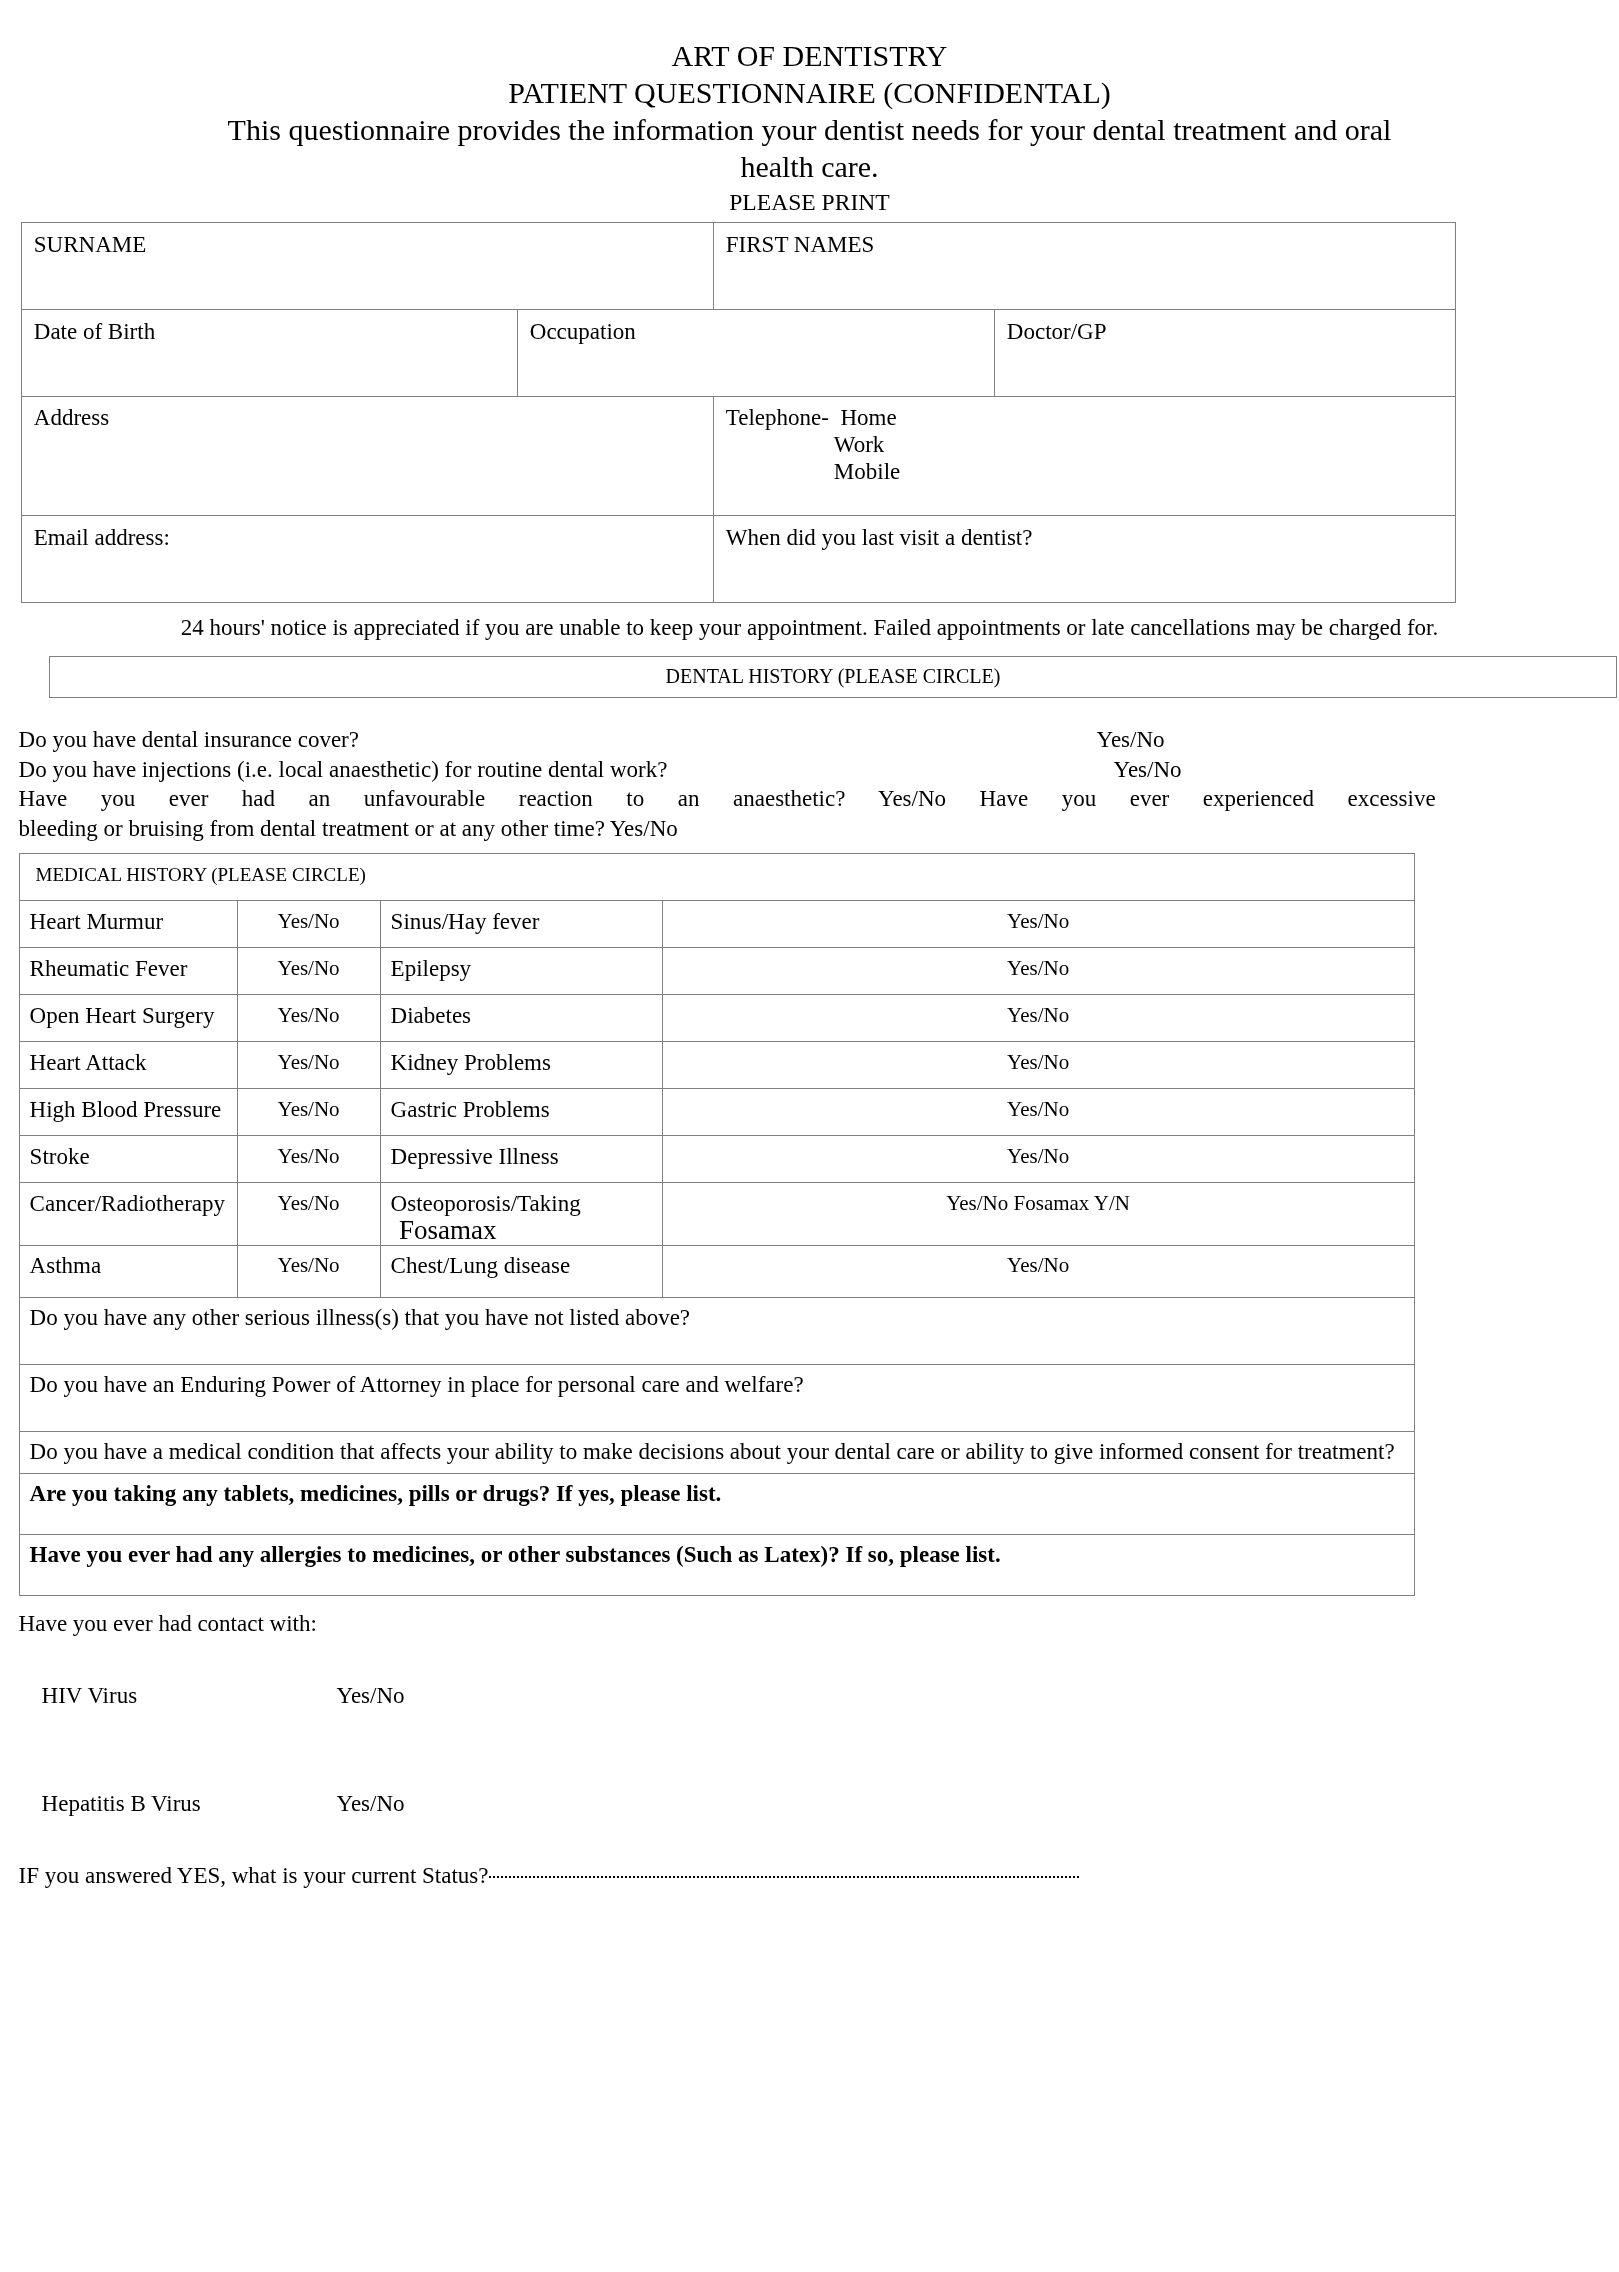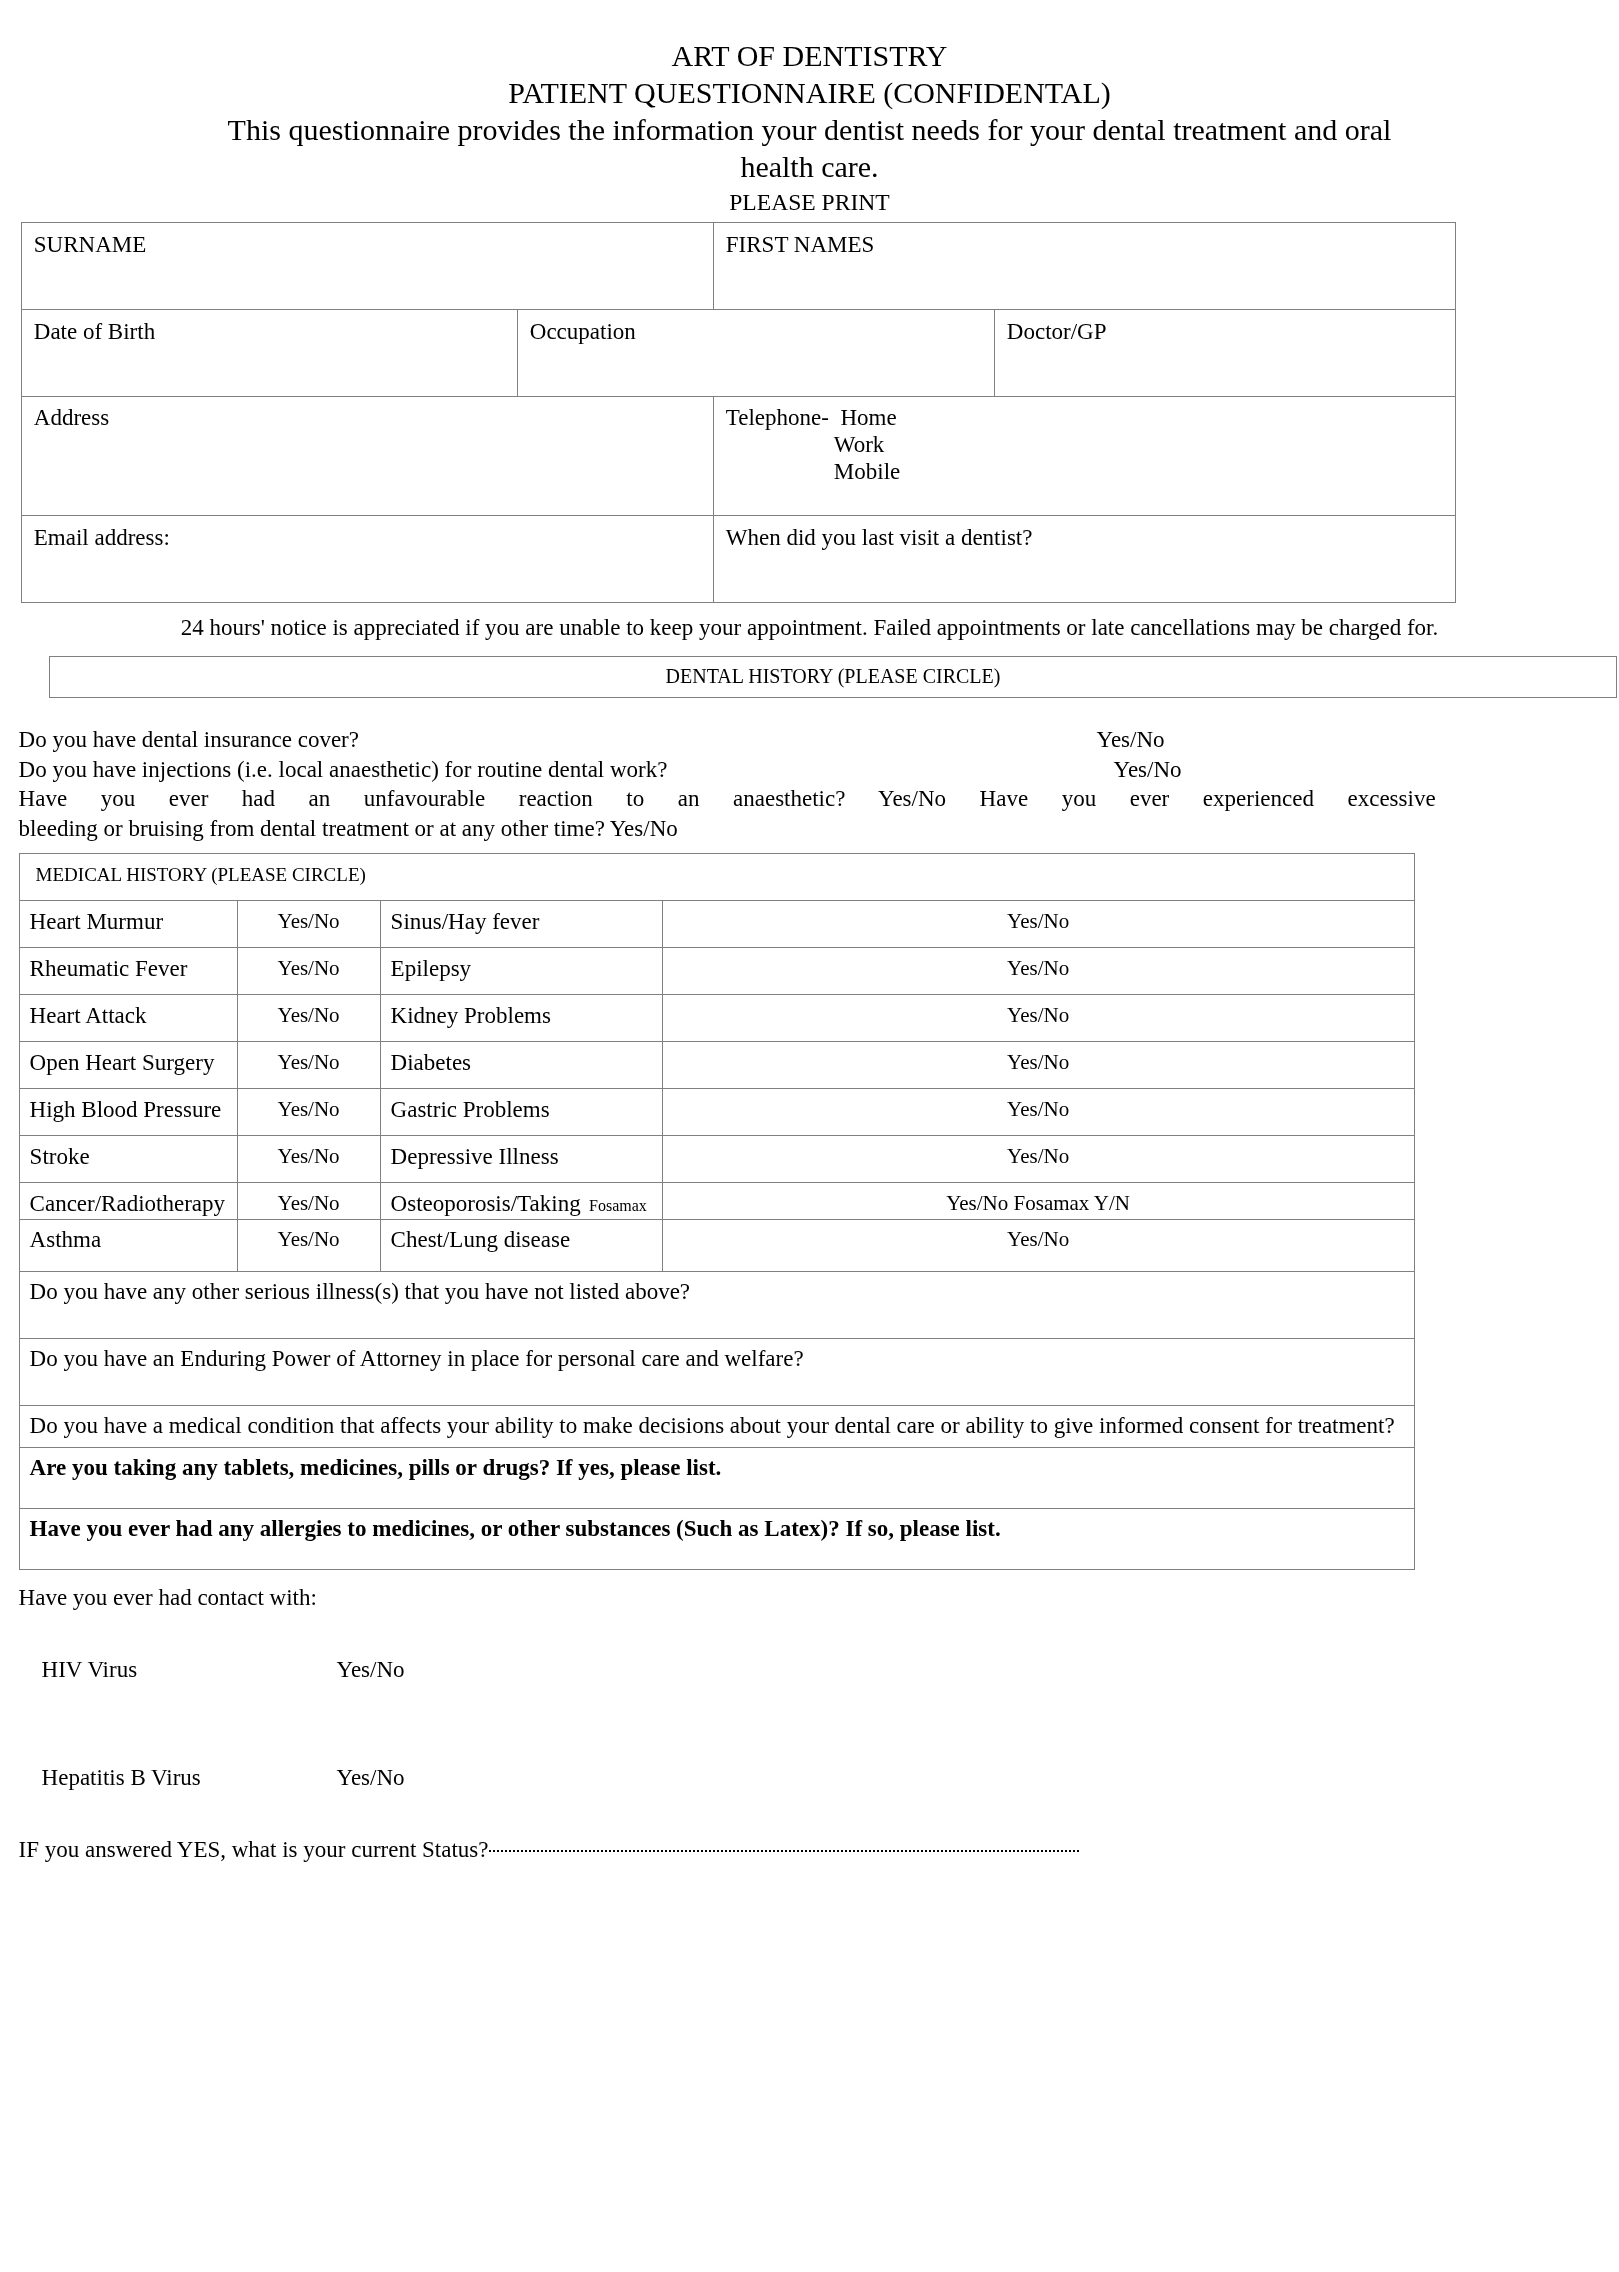--- a/index.html
+++ b/index.html
@@ -133,21 +133,21 @@
   }
   .r-std { height: 47px; }
   .r-short { height: 29px; }
   .r-ast { height: 52px; }
   .r-q { height: 67px; }
   .r-q2 { height: 42px; margin-left: 32px; }
   .r-q3 { height: 61px; font-weight: bold; }
   .fosamax-label {
     display: inline-block;
     padding-left: 8.4px;
-    font-size: 16px;
+    font-size: 27px;
   }
 
   
   #contact-section {
     margin-left: 18.6px;
     margin-top: 10px;
     font-size: 23px;
     line-height: 36px;
   }
   #contact-section .vrow { white-space: pre; }
@@ -237,29 +237,29 @@
       <td>Sinus/Hay fever</td>
       <td class="ctr">Yes/No</td>
     </tr>
     <tr class="r-std">
       <td>Rheumatic Fever</td>
       <td class="ctr">Yes/No</td>
       <td>Epilepsy</td>
       <td class="ctr">Yes/No</td>
     </tr>
     <tr class="r-std">
+      <td>Open Heart Surgery</td>
+      <td class="ctr">Yes/No</td>
+      <td>Diabetes</td>
+      <td class="ctr">Yes/No</td>
+    </tr>
+    <tr class="r-std">
       <td>Heart Attack</td>
       <td class="ctr">Yes/No</td>
       <td>Kidney Problems</td>
-      <td class="ctr">Yes/No</td>
-    </tr>
-    <tr class="r-std">
-      <td>Open Heart Surgery</td>
-      <td class="ctr">Yes/No</td>
-      <td>Diabetes</td>
       <td class="ctr">Yes/No</td>
     </tr>
     <tr class="r-std">
       <td>High Blood Pressure</td>
       <td class="ctr">Yes/No</td>
       <td>Gastric Problems</td>
       <td class="ctr">Yes/No</td>
     </tr>
     <tr class="r-std">
       <td>Stroke</td>

